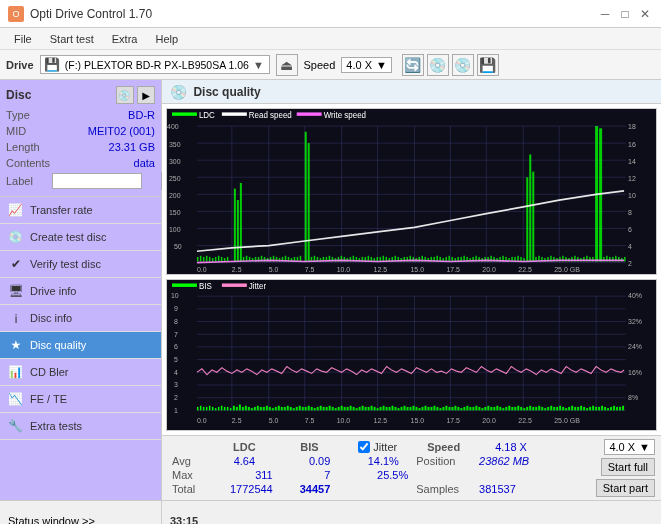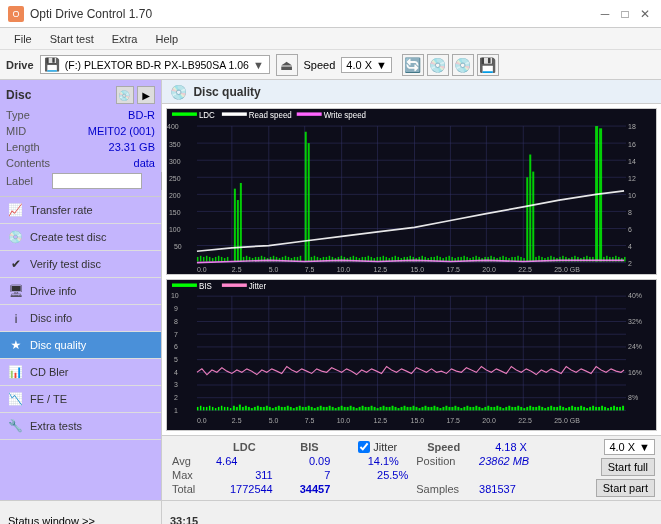--- a/index.html
+++ b/index.html
@@ -646,21 +646,21 @@
                   <span style="color:#333;">Jitter</span>
                 </div>
               </td>
               <td style="color:#555; text-align:center; font-weight:bold; padding:1px 4px;">Speed</td>
               <td style="color:#0000cc; text-align:center; padding:1px 4px;">4.18 X</td>
             </tr>
           </thead>
           <tbody>
             <tr>
               <td style="color:#555; padding:1px 4px;">Avg</td>
-              <td style="color:#0000cc; text-align:left; padding:1px 8px;">4.64</td>
+              <td style="color:#0000cc; text-align:center; padding:1px 8px;">4.64</td>
               <td style="color:#0000cc; text-align:right; padding:1px 8px;">0.09</td>
               <td></td>
               <td style="color:#0000cc; text-align:center; padding:1px 4px;">14.1%</td>
               <td style="color:#555; padding:1px 4px;">Position</td>
               <td style="color:#0000cc; padding:1px 4px;font-style:italic;">23862 MB</td>
             </tr>
             <tr>
               <td style="color:#555; padding:1px 4px;">Max</td>
               <td style="color:#0000cc; text-align:right; padding:1px 8px;">311</td>
               <td style="color:#0000cc; text-align:right; padding:1px 8px;">7</td>

